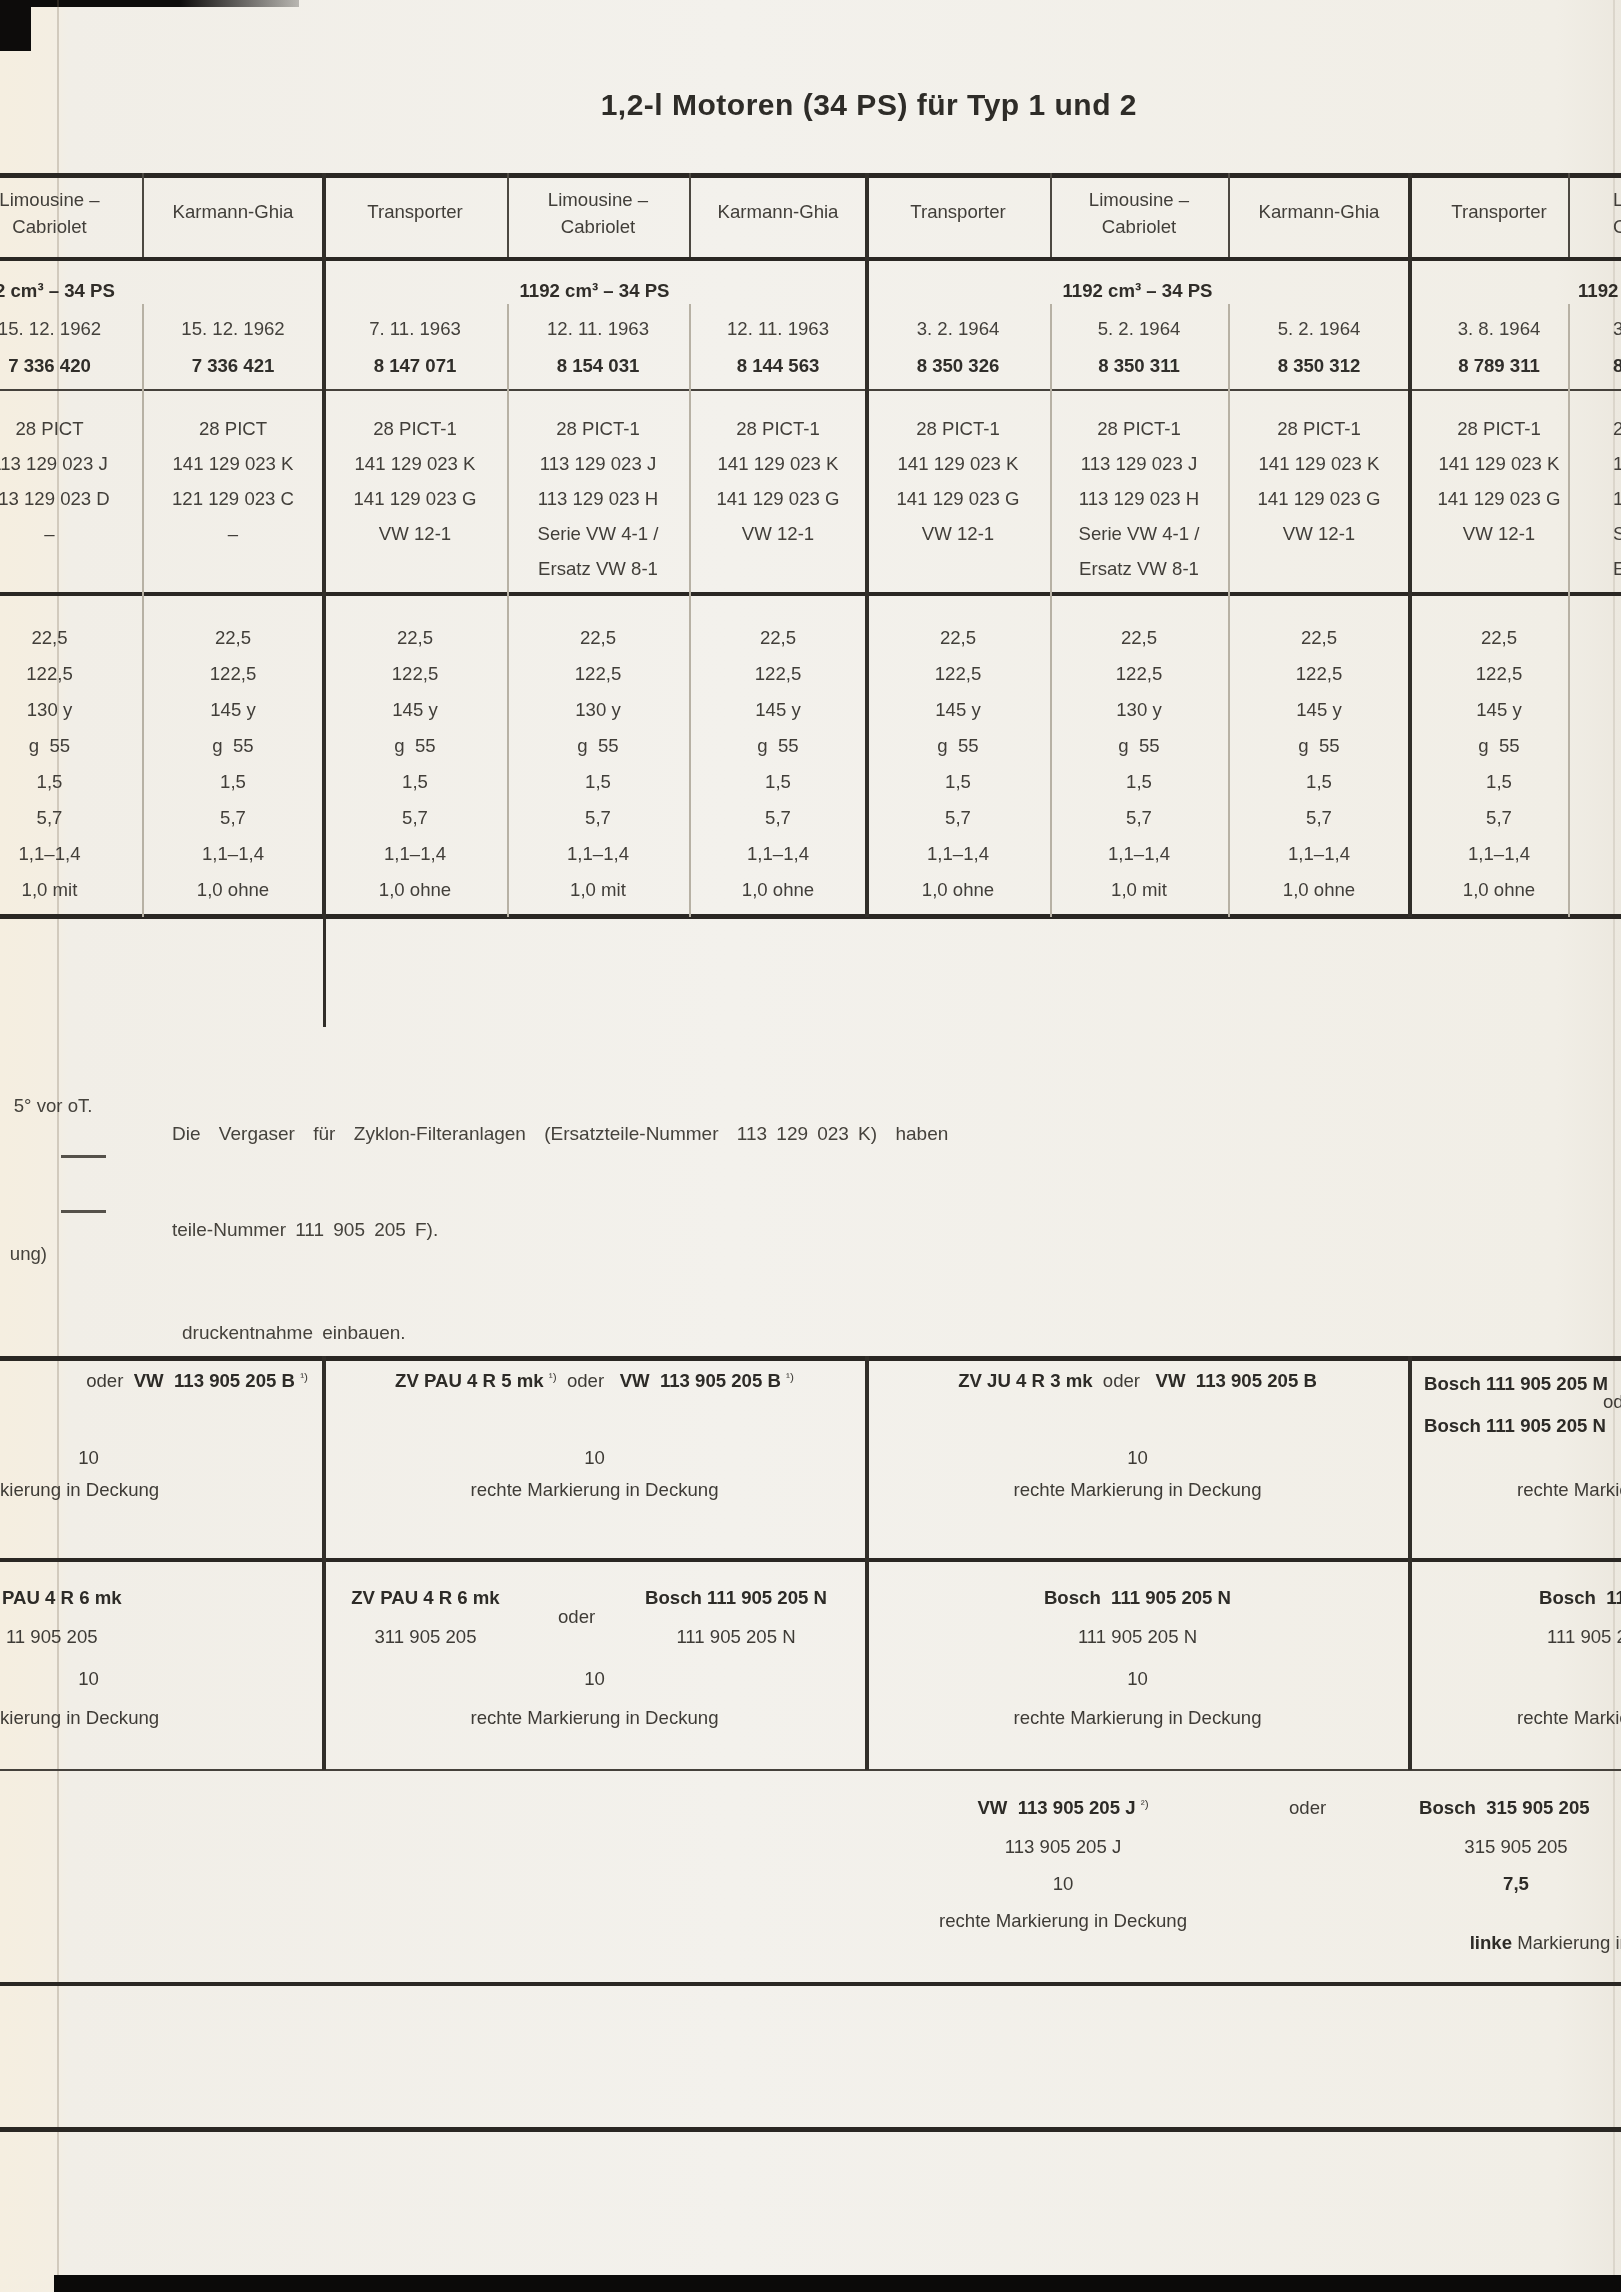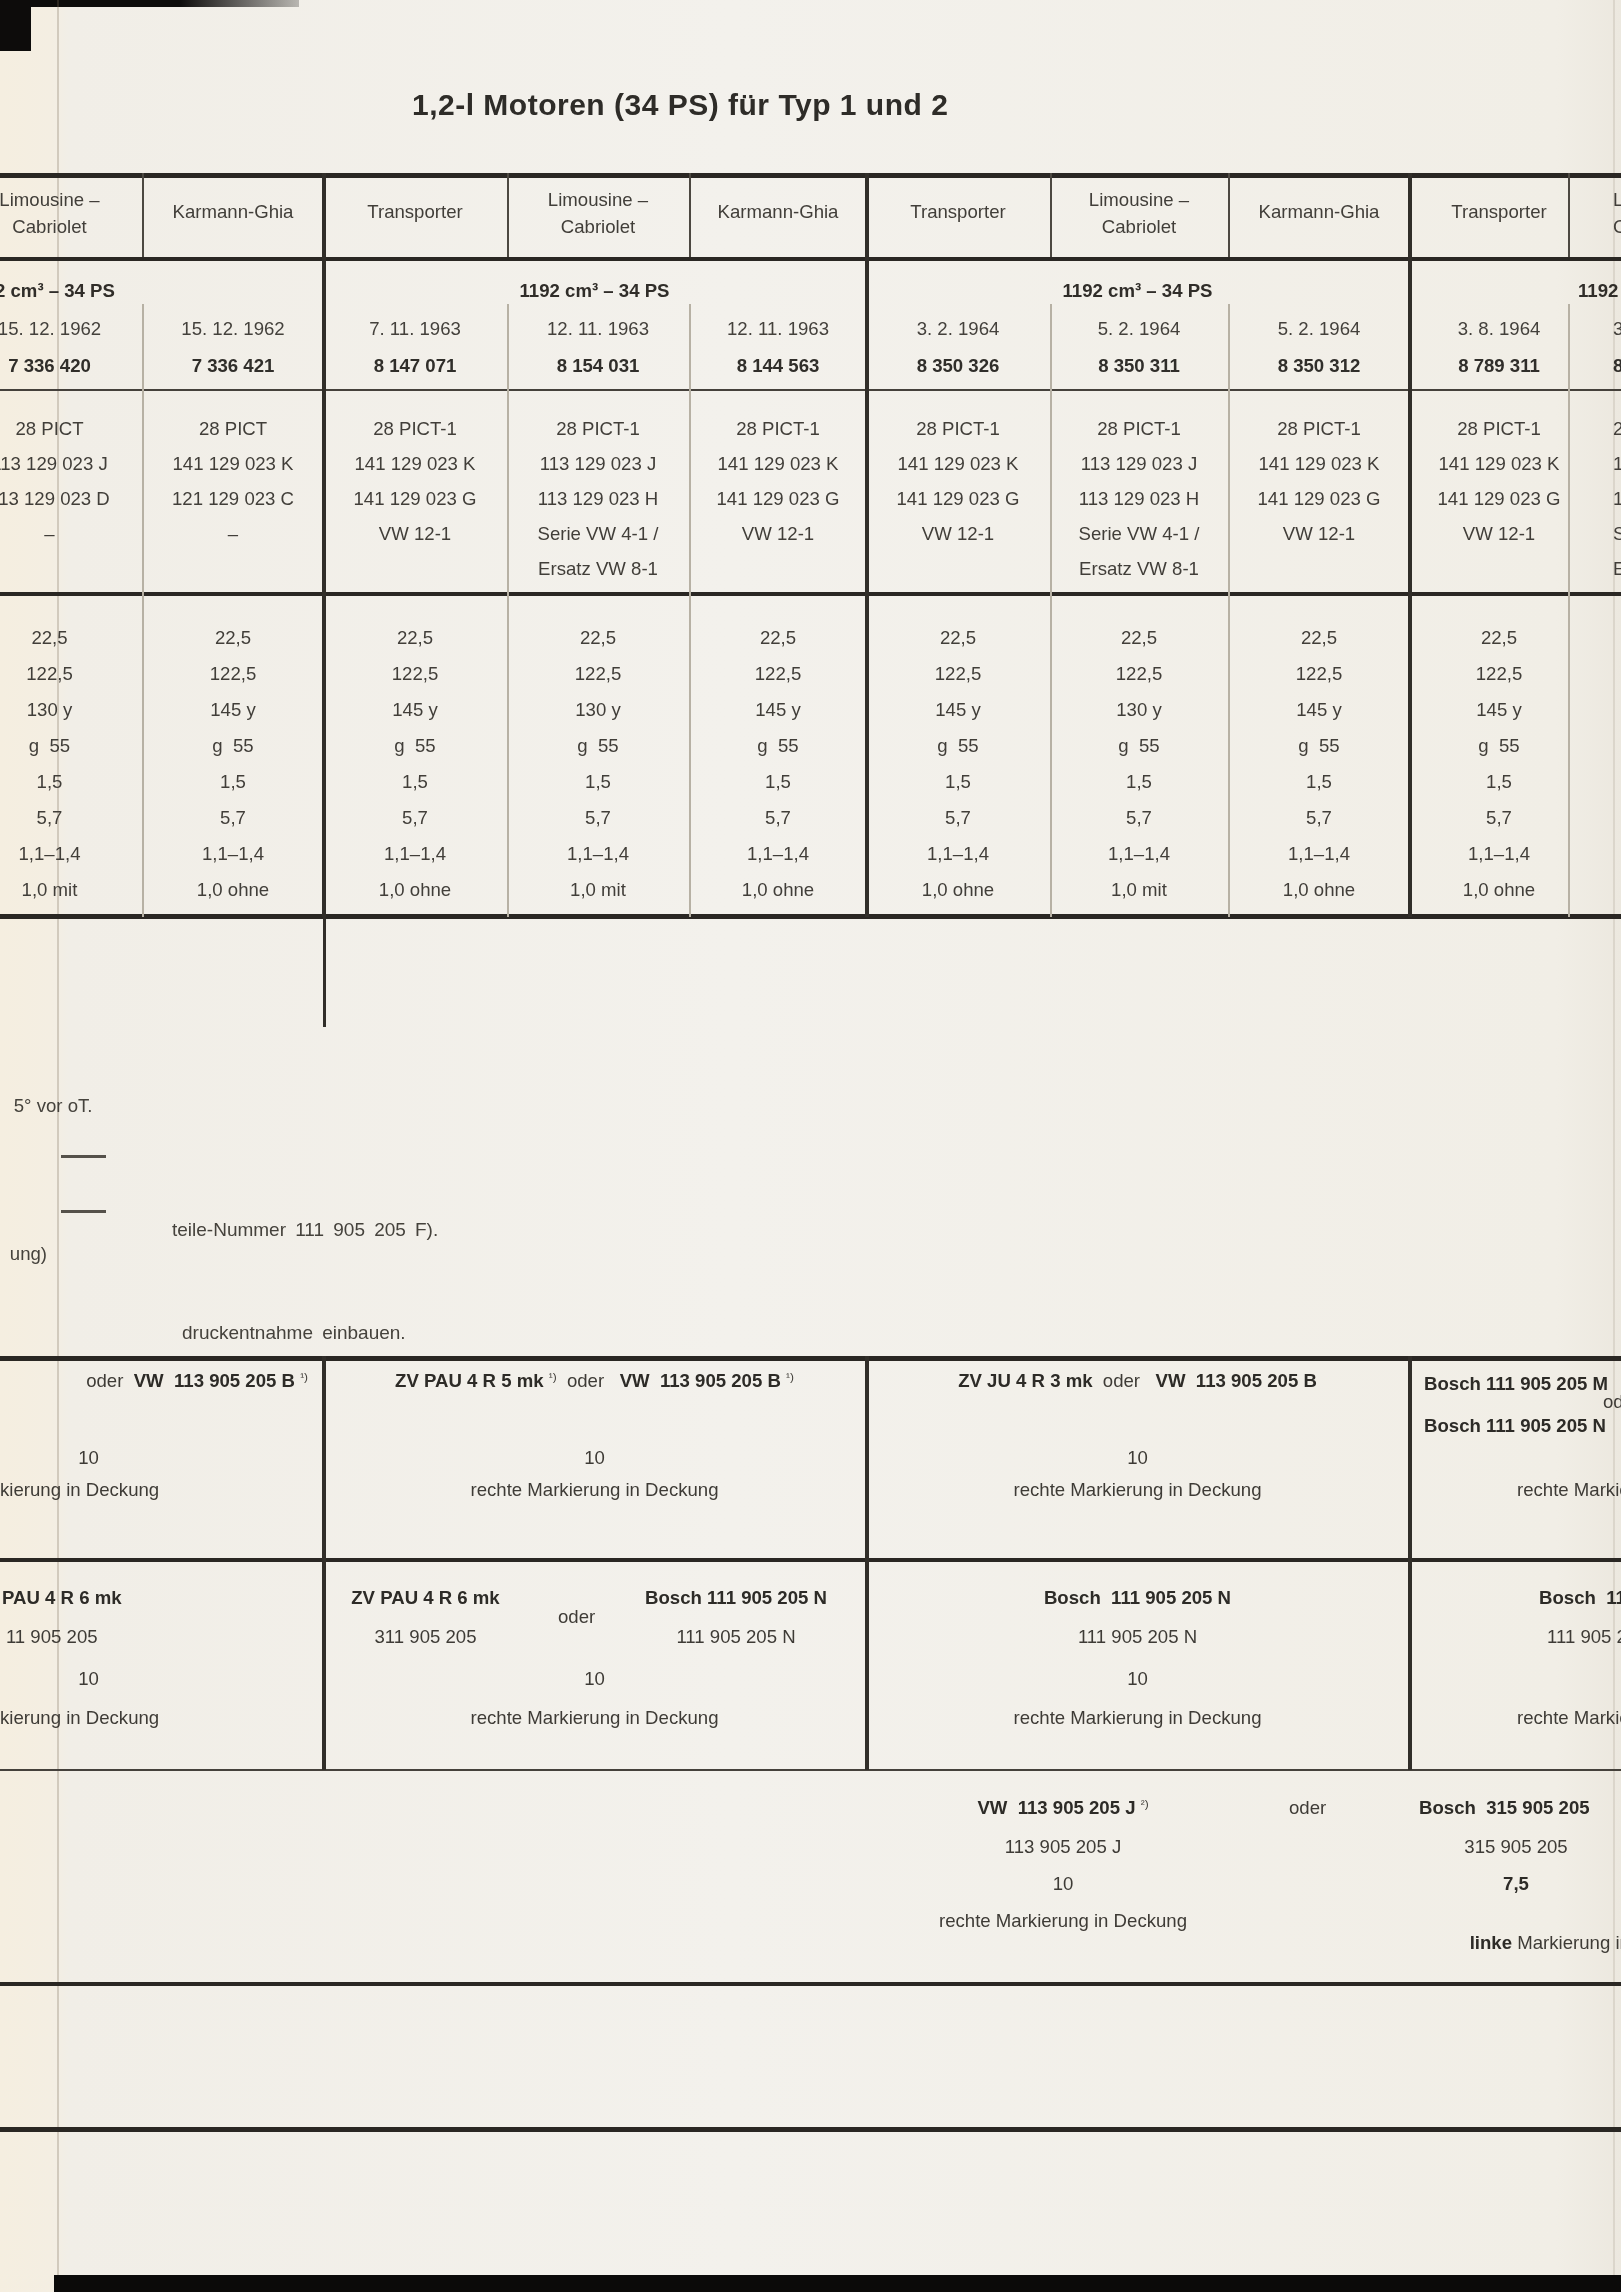--- a/index.html
+++ b/index.html
@@ -4,21 +4,21 @@
 <style>
   html,body{margin:0;padding:0;background:#e6e3dc;}
   #page{position:relative;width:1621px;height:2293px;overflow:hidden;
         background:linear-gradient(90deg,#f5eee0 0px,#f4eee2 51px,#f1eee7 69px,#f3f1ec 45%,#f1eee6 96%,#ece8df 100%);
         font-family:"Liberation Sans","DejaVu Sans",sans-serif;color:#3e3b36;}
   .hr{position:absolute;left:0;width:1621px;background:#2a2723;}
   .vl{position:absolute;}
   .vthick{width:3.9px;background:#312e29;}
   .vhdr{width:2px;background:#4c4841;}
   .vlight{width:2px;background:#b7b1a4;}
-  .title{position:absolute;left:412px;top:88px;width:725px;text-align:left;
+  .title{position:absolute;left:412px;top:88px;width:725px;text-align:right;
          font-size:30px;font-weight:700;color:#2e2c28;letter-spacing:0.5px;white-space:pre;}
   .col{position:absolute;top:173px;height:744px;}
   .row{position:absolute;left:0;right:0;text-align:center;white-space:pre;font-size:18.6px;color:#413e39;}
   .hl1{top:15.7px}.hl2{top:43px}
   .single .hl1{top:28px}
   .date{top:145px;color:#44413c}
   .chassis{top:182px;font-weight:700;color:#302e2a}
   .rows{position:absolute;left:0;right:0;text-align:center;font-size:18.6px;color:#413e39;}
   .carb{top:238px;line-height:35px;}
   .vals{top:447px;line-height:36px;}
@@ -301,20 +301,21 @@
         <div class="carb-line">Ersatz VW 8-1</div>
       </div>
     <div class="rows vals"></div>
   </div>
 
   <div class="note" style="left:13.7px;top:1095px;">5° vor oT.</div>
   <div class="dash" style="top:1155px;"></div>
   <div class="dash" style="top:1210px;"></div>
   <div class="note" style="left:9.8px;top:1243px;">ung)</div>
 
+  <div class="para" style="top:1123px;">Die  Vergaser  für  Zyklon-Filteranlagen  (Ersatzteile-Nummer  113 129 023 K)  haben</div>
   <div class="para" style="top:1219px;">teile-Nummer 111 905 205 F).</div>
   <div class="para" style="top:1322px;margin-left:10px;">druckentnahme einbauen.</div>
 
   <div class="band-cell" style="left:0;top:1370px;width:308px;text-align:right;">
     <span class="n">oder  </span><span class="b">VW  113 905 205 B </span><span class="sup">¹)</span>
   </div>
   <div class="band-cell ctr" style="left:54px;top:1447px;width:69px;">10</div>
   <div class="band-cell nw" style="left:0;top:1479px;">kierung in Deckung</div>
 
   <div class="band-cell ctr" style="left:324px;top:1370px;width:541px;">

